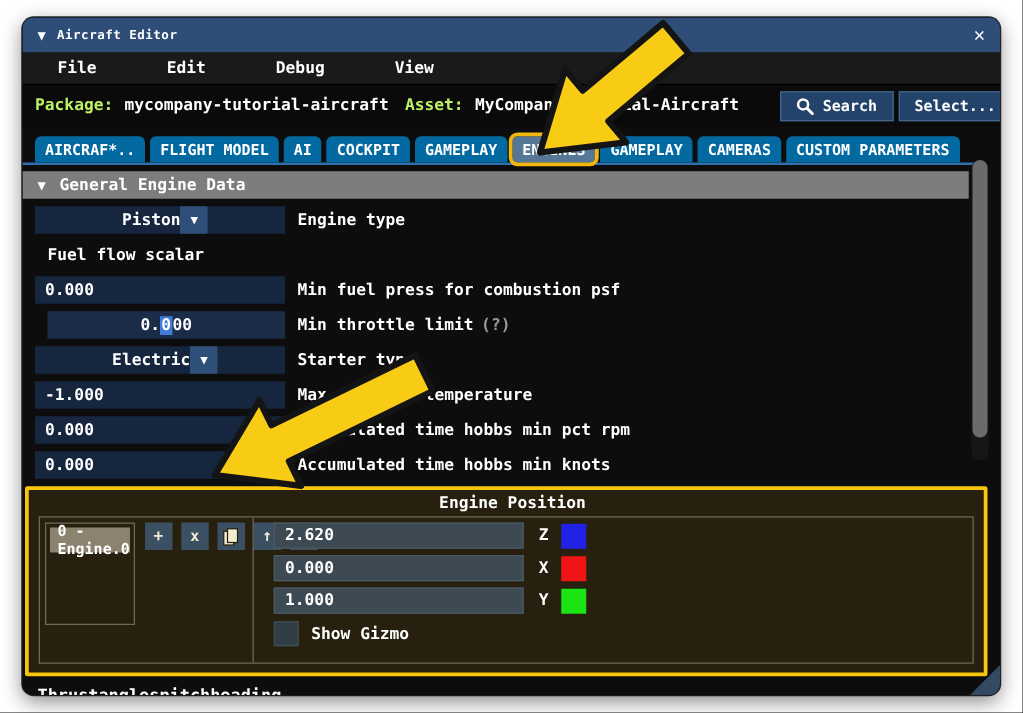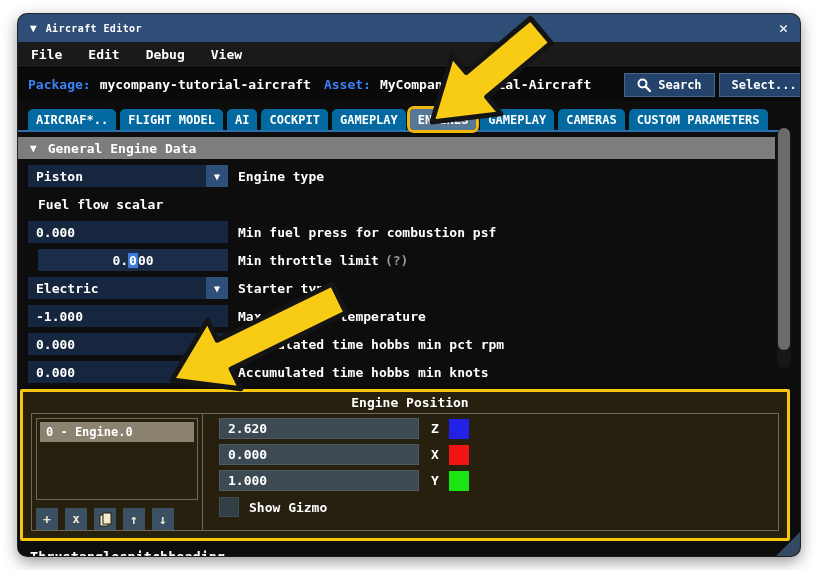--- a/index.html
+++ b/index.html
@@ -13,57 +13,57 @@
     position:absolute; left:18px; top:14px; width:782px; height:542px;
     background:#0d0d0d; border-radius:9px; overflow:hidden;
     box-shadow:0 5px 16px rgba(0,0,0,.45), 0 0 0 1px #2c2c2c;
   }
   .titlebar { height:28px; background:#2e4d77; display:flex; align-items:center; padding:0 12px; color:#fff; }
   .titlebar .tri { font-size:11px; margin-right:9px; }
   .titlebar .title { font-weight:bold; font-size:10px; letter-spacing:.4px; }
   .titlebar .close { margin-left:auto; font-size:15px; font-weight:bold; cursor:default; }
   .menubar { height:26px; background:#1a1a1a; display:flex; align-items:center; color:#fff;
     font-size:13px; font-weight:bold; border-bottom:1px solid #000; }
-  .menu-item { padding:0 13px;text-align:center; }
+  .menu-item { padding:0 28px;text-align:center; }
   .pkgrow { height:33px; display:flex; align-items:center; padding:0 10px; font-size:13px;
     font-weight:bold; color:#fff; background:#0a0a0a; white-space:nowrap; }
-  .klabel { color:#3b82f6; margin-right:9px; }
+  .klabel { color:#bef264; margin-right:9px; }
   .kvalue { margin-right:13px; }
   .btn { background:#24436b; border:1px solid #44658c; color:#fff;
     font:bold 12px "DejaVu Sans Mono","Liberation Mono",monospace;
     padding:4px 12px; display:inline-flex; align-items:center; gap:7px; }
   .select-btn { margin-left:4px; }
   .search-btn { margin-left:20px; }
   .tabs { display:flex; align-items:flex-end; padding:6px 0 0 10px; height:29px; }
   .tab { background:#0369a1; color:#fff; font-size:12px; font-weight:bold;
     padding:4px 8px 3px; border-radius:5px 5px 0 0; margin-right:4px; white-space:nowrap; }
   .tab.active { background:#567795; outline:3px solid #f2b70d; outline-offset:0px;
     border-radius:4px; position:relative; z-index:2; }
   .tabline { height:2px; background:#2f6fae; margin-right:12px; }
   .content { position:relative; }
   .secheader { margin:5px 25px 0 0; height:22px; background:#7d7d7d; color:#fff;
     display:flex; align-items:center; font-size:13px; font-weight:bold; padding-left:12px; }
   .secheader .tri { font-size:11px; margin-right:11px; }
   .rows { padding:6px 0 0 10px; }
   .row { display:flex; align-items:center; margin-bottom:6px; height:22px; }
   .input { width:200px; height:22px; background:#16263e; color:#fff; font-size:13px;
     font-weight:bold; display:flex; align-items:center; padding-left:8px; }
-  .input.dd { padding:0; justify-content:space-between; }
+  .input.dd { padding:0; justify-content:center; }
   .ddval { padding-left:8px; }
   .ddbtn { width:22px; height:22px; background:#2e4f78; color:#fff; font-size:10px;
     display:flex; align-items:center; justify-content:center; }
   .input.edit { width:190px; margin-left:10px; justify-content:center; padding:0; background:#1b2c48; }
   .sel { padding:0 1px; }
   .lbl { margin-left:10px; color:#fff; font-size:13px; font-weight:bold; white-space:nowrap; }
   .hint { color:#9a9a9a; margin-left:6px; }
   .panel { margin:2px 10px 0 2px; border:3px solid #f8c70d; background:#27200f;
     border-radius:2px; height:152px; }
   .ptitle { color:#fff; font-size:13px; font-weight:bold; padding:3px 0 3px 10px;text-align:center; }
   .pinner { margin:0 8px; border:1px solid #6e6a58; height:118px; display:flex; }
-  .pleft { width:170px; display:flex; flex-direction:column; }
+  .pleft { width:170px; display:flex; }
   .listbox { margin:4px; border:1px solid #6e6a58; height:82px; }
   .litem { margin:3px; height:20px; background:#8b8270; color:#fff; font-size:12px;
     font-weight:bold; display:flex; align-items:center; padding-left:6px; }
   .pbtns { display:flex; gap:7px; margin:4px 0 0 4px; }
   .pbtn { width:22px; height:22px; background:#3c5064; color:#f3ecd0; display:flex;
     align-items:center; justify-content:center; font-weight:bold; font-size:13px;
     border:none; font-family:inherit; padding:0; }
   .pbtn.small { font-size:12px; }
   .pdivider { border-left:1px solid #6e6a58; }
   .pright { flex:1; padding:4px 0 0 16px; }

